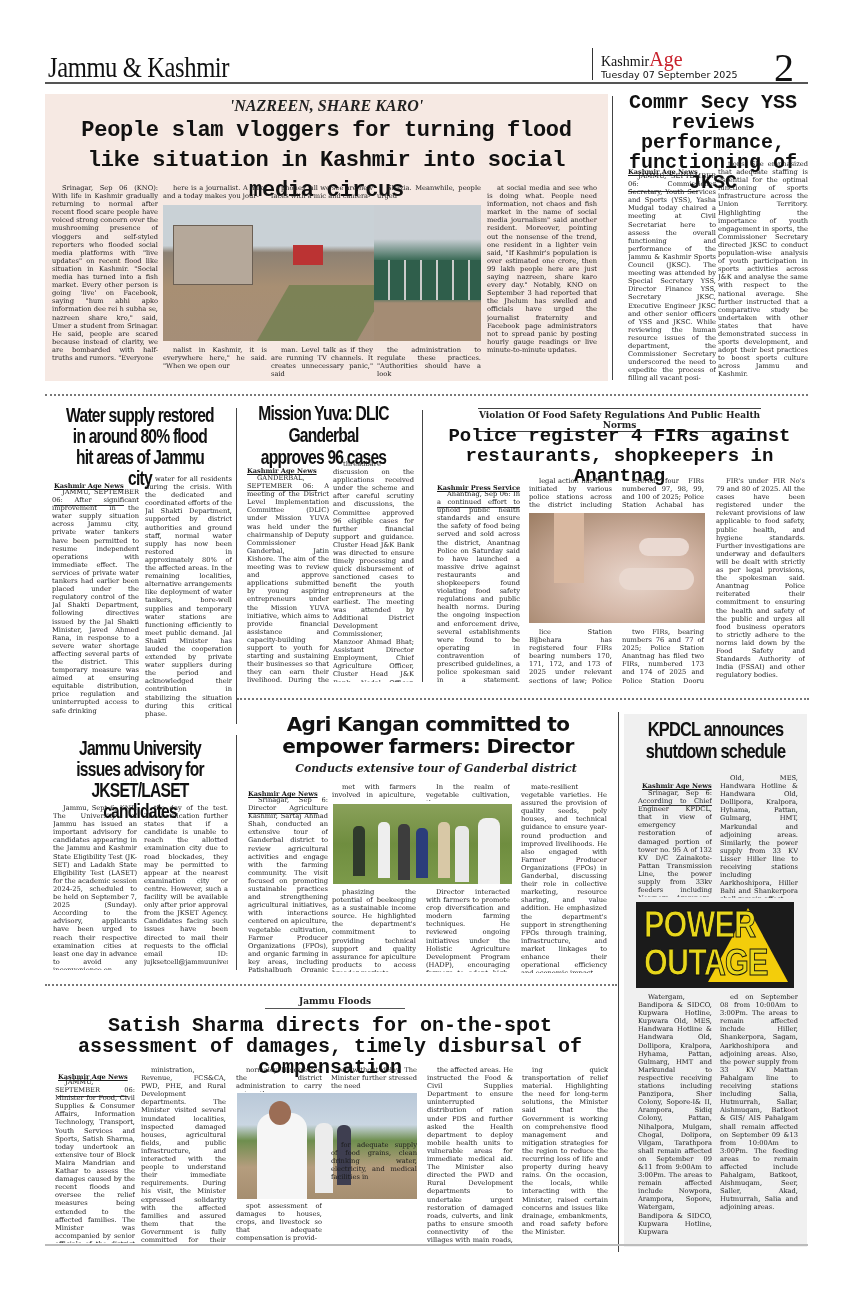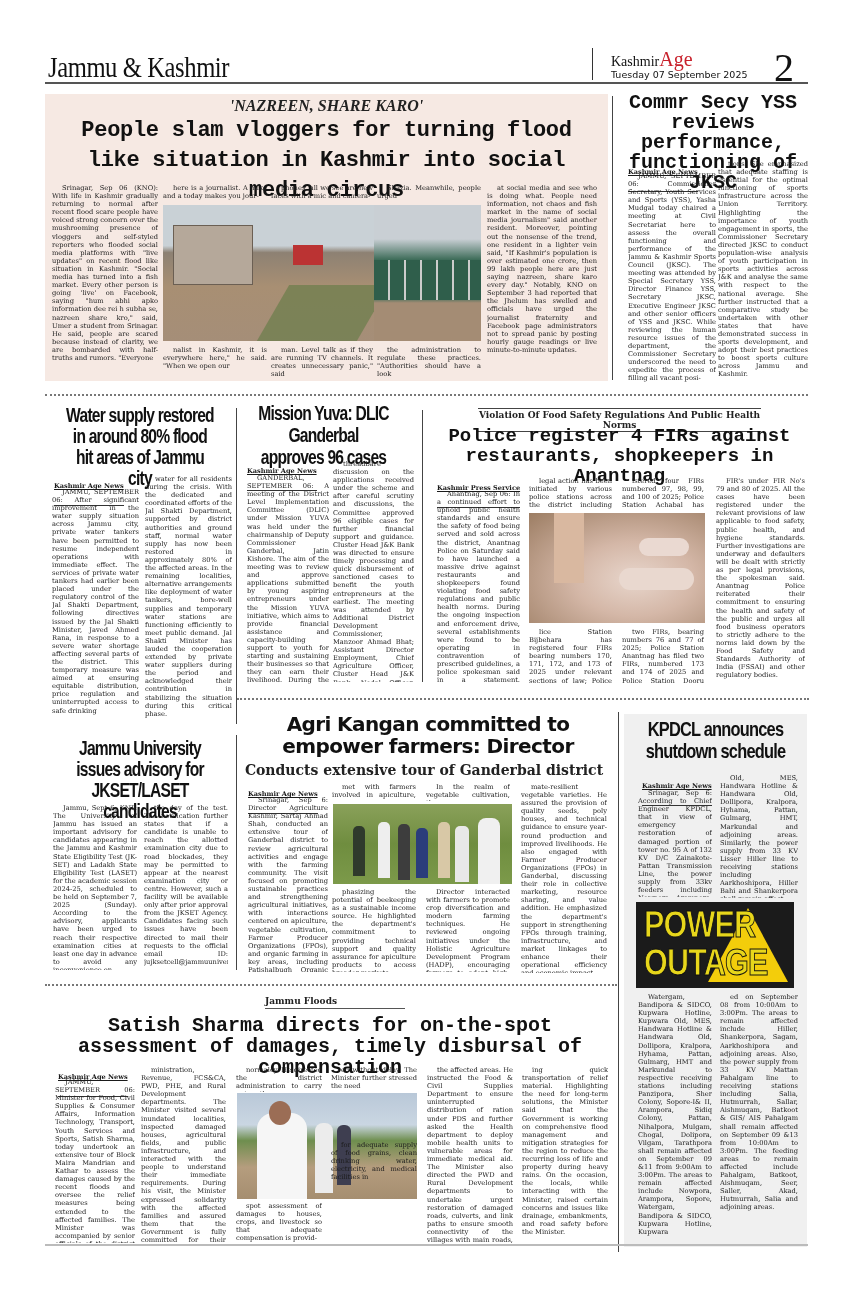--- a/index.html
+++ b/index.html
@@ -4,21 +4,21 @@
 <style>
   * { box-sizing: border-box; margin: 0; padding: 0; }
   html, body { width: 848px; height: 1292px; background: #ffffff; overflow: hidden; }
   body { position: relative; font-family: "DejaVu Serif", serif; color: #1a1a1a; }
 
   .abs { position: absolute; }
 
   
   .section-title { left: 48px; top: 50px; font-family: "Liberation Serif", serif; font-size: 30px; font-weight: normal; letter-spacing: -0.5px; transform: scaleX(0.82); transform-origin: left; color: #111; }
   .mast-rule { left: 45px; top: 82px; width: 763px; height: 2px; background: #555; }
-  .logo-box { left: 592px; top: 48px; border-left: 1px solid #333; padding-left: 18px; }
+  .logo-box { left: 592px; top: 48px; border-left: 1px solid #333; padding-left: 8px; }
   .logo { font-family: "Liberation Serif", serif; font-size: 14px; color: #111; }
   .logo .age { color: #c8202b; font-size: 20px; }
   .mast-date { font-family: "DejaVu Sans", sans-serif; font-size: 9.5px; color: #111; margin-top: -2px; }
   .page-num { left: 774px; top: 44px; font-family: "Liberation Serif", serif; font-size: 40px; color: #111; }
 
   
   .col { font-family: "DejaVu Serif", serif; font-size: 6.7px; line-height: 8.1px; text-align: justify; color: #1c1c1c; hyphens: auto; overflow: hidden; }
   .col p { text-indent: 10px; }
   .byline { font-family: "DejaVu Serif", serif; font-weight: bold; font-size: 6.6px; border-bottom: 1px solid #333; padding-bottom: 15px; margin-bottom: 19px; display: inline-block; text-decoration: underline; }
 
@@ -156,21 +156,21 @@
 <div class="abs hl-cond" style="left:45px;top:738px;width:190px;font-size:20px;line-height:21px;">Jammu University issues advisory for JKSET/LASET candidates</div>
 <div class="abs col" style="left:53px;top:804px;width:84px;height:166px;">
     <p>Jammu, Sept 6, KNT: The University of Jammu has issued an important advisory for candidates appearing in the Jammu and Kashmir State Eligibility Test (JK-SET) and Ladakh State Eligibility Test (LASET) for the academic session 2024-25, scheduled to be held on September 7, 2025 (Sunday). According to the advisory, applicants have been urged to reach their respective examination cities at least one day in advance to avoid any inconvenience on</p>
   </div>
 <div class="abs col" style="left:144px;top:804px;width:84px;height:166px;">
     <p>the day of the test. The notification further states that if a candidate is unable to reach the allotted examination city due to road blockades, they may be permitted to appear at the nearest examination city or centre. However, such a facility will be available only after prior approval from the JKSET Agency. Candidates facing such issues have been directed to mail their requests to the official email ID: jujksetcell@jammuuniversity.ac.in.</p>
   </div>
 <div class="abs vrule" style="left:236px;top:735px;height:235px;"></div>
 
 <div class="abs" style="left:240px;top:713px;width:376px;text-align:center;font-family:'DejaVu Sans',sans-serif;font-weight:bold;font-size:20px;line-height:22px;letter-spacing:-0.6px;color:#111;">Agri Kangan committed to empower farmers: Director</div>
-<div class="abs" style="left:236px;top:762px;width:376px;text-align:center;font-family:'DejaVu Serif',serif;font-weight:bold;font-size:14px;color:#222;">Conducts extensive tour of Ganderbal district</div>
+<div class="abs" style="left:248px;top:762px;width:376px;text-align:center;font-family:'DejaVu Serif',serif;font-weight:bold;font-size:11px;color:#222;font-style:italic;">Conducts extensive tour of Ganderbal district</div>
 <div class="abs" style="left:248px;top:781px;"><span class="byline">Kashmir Age News</span></div>
 <div class="abs col" style="left:248px;top:796px;width:80px;height:176px;">
     <p>Srinagar, Sep 6: Director Agriculture Kashmir, Sartaj Ahmad Shah, conducted an extensive tour of Ganderbal district to review agricultural activities and engage with the farming community. The visit focused on promoting sustainable practices and strengthening agricultural initiatives, with interactions centered on apiculture, vegetable cultivation, Farmer Producer Organizations (FPOs), and organic farming in key areas, including Patishalbugh Organic Village, Zazna Village, and Kangan. During the tour, Shah</p>
   </div>
 <div class="abs col" style="left:332px;top:783px;width:84px;height:18px;">
     <p>met with farmers involved in apiculture, em-</p>
   </div>
 <div class="abs col" style="left:426px;top:783px;width:84px;height:18px;">
     <p>In the realm of vegetable cultivation, the</p>
   </div>
@@ -210,21 +210,21 @@
 </div>
 <div class="abs col" style="left:638px;top:993px;width:74px;height:250px;">
     <p>Watergam, Bandipora &amp; SIDCO, Kupwara Hotline, Kupwara Old, MES, Handwara Hotline &amp; Handwara Old, Dollipora, Kralpora, Hyhama, Pattan, Gulmarg, HMT and Markundal to respective receiving stations including Panzipora, Sher Colony, Sopore-I&amp; II, Arampora, Sidiq Colony, Pattan, Nihalpora, Mulgam, Chogal, Dolipora, Vilgam, Tarathpora shall remain affected on September 09 &amp;11 from 9:00Am to 3:00Pm. The areas to remain affected include Nowpora, Arampora, Sopore, Watergam, Bandipora &amp; SIDCO, Kupwara Hotline, Kupwara</p>
   </div>
 <div class="abs col" style="left:720px;top:993px;width:78px;height:250px;">
     <p>ed on September 08 from 10:00Am to 3:00Pm. The areas to remain affected include Hiller, Shankerpora, Sagam, Aarkhoshipora and adjoining areas. Also, the power supply from 33 KV Mattan Pahalgam line to receiving stations including Salia, Hutmurrah, Sallar, Aishmuqam, Batkoot &amp; GIS/ AIS Pahalgam shall remain affected on September 09 &amp;13 from 10:00Am to 3:00Pm. The feeding areas to remain affected include Pahalgam, Batkoot, Aishmuqam, Seer, Saller, Akad, Hutmurrah, Salia and adjoining areas.</p>
   </div>
 
 <div class="abs hrule-dot" style="left:45px;top:984px;width:572px;"></div>
 
-<div class="abs" style="left:265px;top:996px;width:140px;font-family:'DejaVu Serif',serif;font-weight:bold;font-size:9px;color:#222;border-bottom:1px solid #555;padding-bottom:2px;">Jammu Floods</div>
+<div class="abs" style="left:265px;top:996px;width:140px;text-align:center;font-family:'DejaVu Serif',serif;font-weight:bold;font-size:9px;color:#222;border-bottom:1px solid #555;padding-bottom:2px;">Jammu Floods</div>
 <div class="abs hl-serif" style="left:50px;top:1015px;width:560px;font-size:20px;line-height:21px;">Satish Sharma directs for on-the-spot assessment of damages, timely disbursal of compensation</div>
 <div class="abs" style="left:58px;top:1064px;"><span class="byline">Kashmir Age News</span></div>
 <div class="abs col" style="left:55px;top:1078px;width:80px;height:165px;">
     <p>JAMMU, SEPTEMBER 06: Minister for Food, Civil Supplies &amp; Consumer Affairs, Information Technology, Transport, Youth Services and Sports, Satish Sharma, today undertook an extensive tour of Block Maira Mandrian and Kathar to assess the damages caused by the recent floods and oversee the relief measures being extended to the affected families. The Minister was accompanied by senior officials of the district ad-</p>
   </div>
 <div class="abs col" style="left:141px;top:1066px;width:85px;height:178px;">
     <p>ministration, Revenue, FCS&amp;CA, PWD, PHE, and Rural Development departments. The Minister visited several inundated localities, inspected damaged houses, agricultural fields, and public infrastructure, and interacted with the people to understand their immediate requirements. During his visit, the Minister expressed solidarity with the affected families and assured them that the Government is fully committed for their speedy rehabilitation and restoration of</p>
   </div>
 <div class="abs col" style="left:236px;top:1066px;width:86px;height:26px;">
     <p>normalcy. He directed the district administration to carry out on-the-</p>

